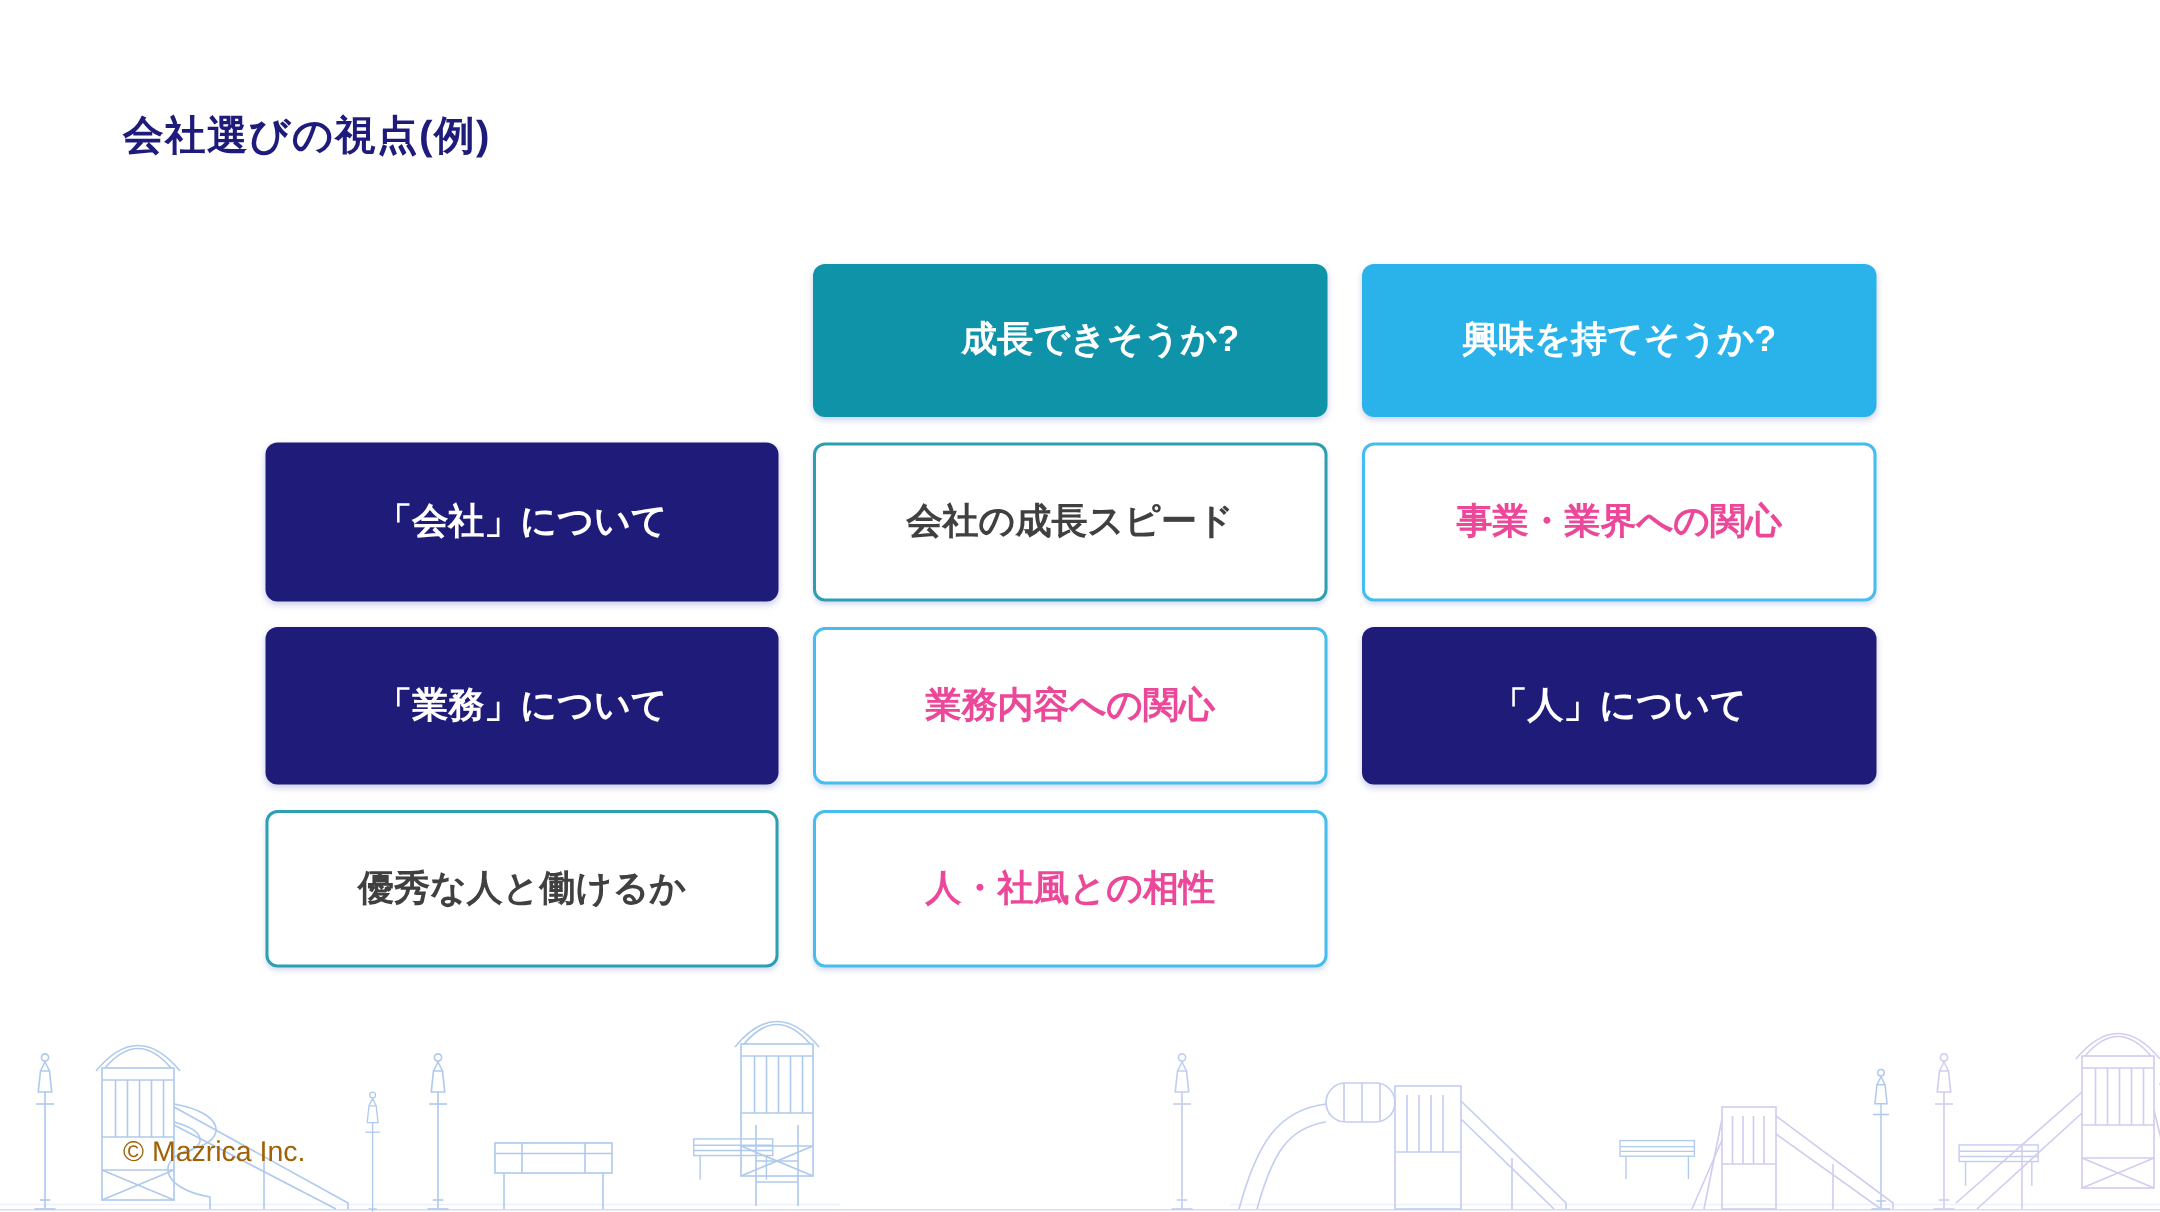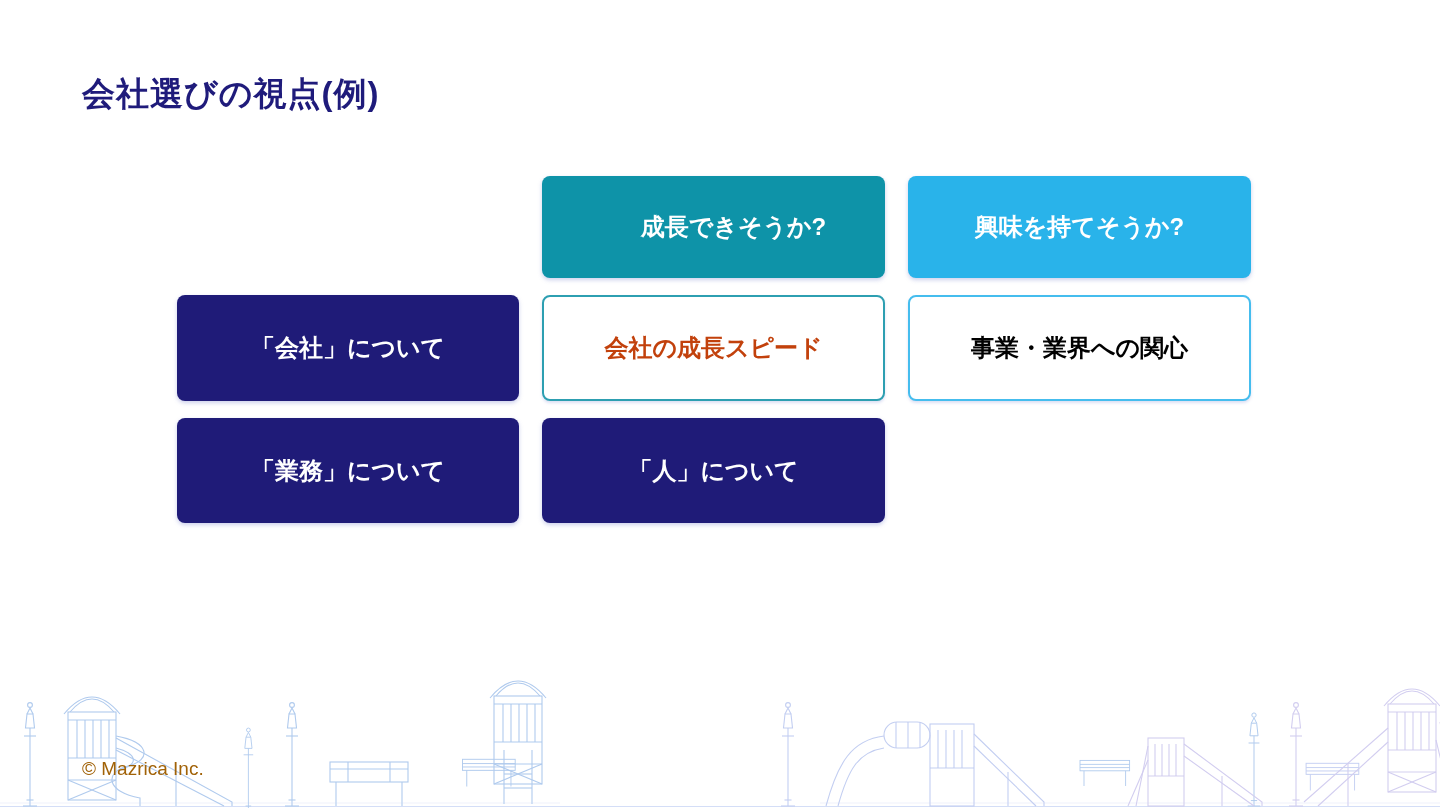--- a/index.html
+++ b/index.html
@@ -10,21 +10,21 @@
     height: 808px;
     background: #ffffff;
     overflow: hidden;
     font-family: "Liberation Sans", "DejaVu Sans", sans-serif;
   }
 
   .slide-title {
     position: absolute;
     left: 82px;
     top: 72px;
-    font-size: 33px;
+    font-size: 27px;
     font-weight: 700;
     color: #1f1b7b;
     letter-spacing: 1px;
     z-index: 2;
   }
 
   .matrix {
     position: absolute;
     left: 177px;
     top: 176px;
@@ -62,25 +62,25 @@
     color: #ffffff;
     box-shadow: 0 2px 4px rgba(110, 120, 200, 0.35);
   }
 
   .cell {
     background: #ffffff;
     box-shadow: 0 2px 3px rgba(120, 130, 210, 0.25);
   }
   .cell.teal {
     border: 2px solid #2d9fb1;
-    color: #c2410c;
+    color: #404040;
   }
   .cell.blue {
     border: 2px solid #45bdee;
-    color: #000000;
+    color: #ec4899;
   }
 
   .copyright {
     position: absolute;
     left: 82px;
     top: 758px;
     font-size: 19px;
     color: #a16207;
     z-index: 3;
   }
@@ -103,22 +103,25 @@
 <div class="matrix">
   <div class="corner-spacer"></div>
   <div class="box col-header teal">成長できそうか?</div>
   <div class="box col-header blue">興味を持てそうか?</div>
 
   <div class="box row-header">「会社」について</div>
   <div class="box cell teal">会社の成長スピード</div>
   <div class="box cell blue">事業・業界への関心</div>
 
   <div class="box row-header">「業務」について</div>
+  <div class="box cell blue">業務内容への関心</div>
 
   <div class="box row-header">「人」について</div>
+  <div class="box cell teal">優秀な人と働けるか</div>
+  <div class="box cell blue">人・社風との相性</div>
 </div>
 
 <svg class="bg-illustration" viewBox="0 0 1440 132" fill="none" xmlns="http://www.w3.org/2000/svg">
   <defs>
     <g id="lamp">
       <line x1="0" y1="130" x2="0" y2="52"></line>
       <line x1="-6" y1="60" x2="6" y2="60"></line>
       <path d="M-4.5 52 L-3 38 L3 38 L4.5 52 Z"></path>
       <path d="M-3 38 L0 32 L3 38"></path>
       <circle cx="0" cy="29" r="2.4"></circle>

